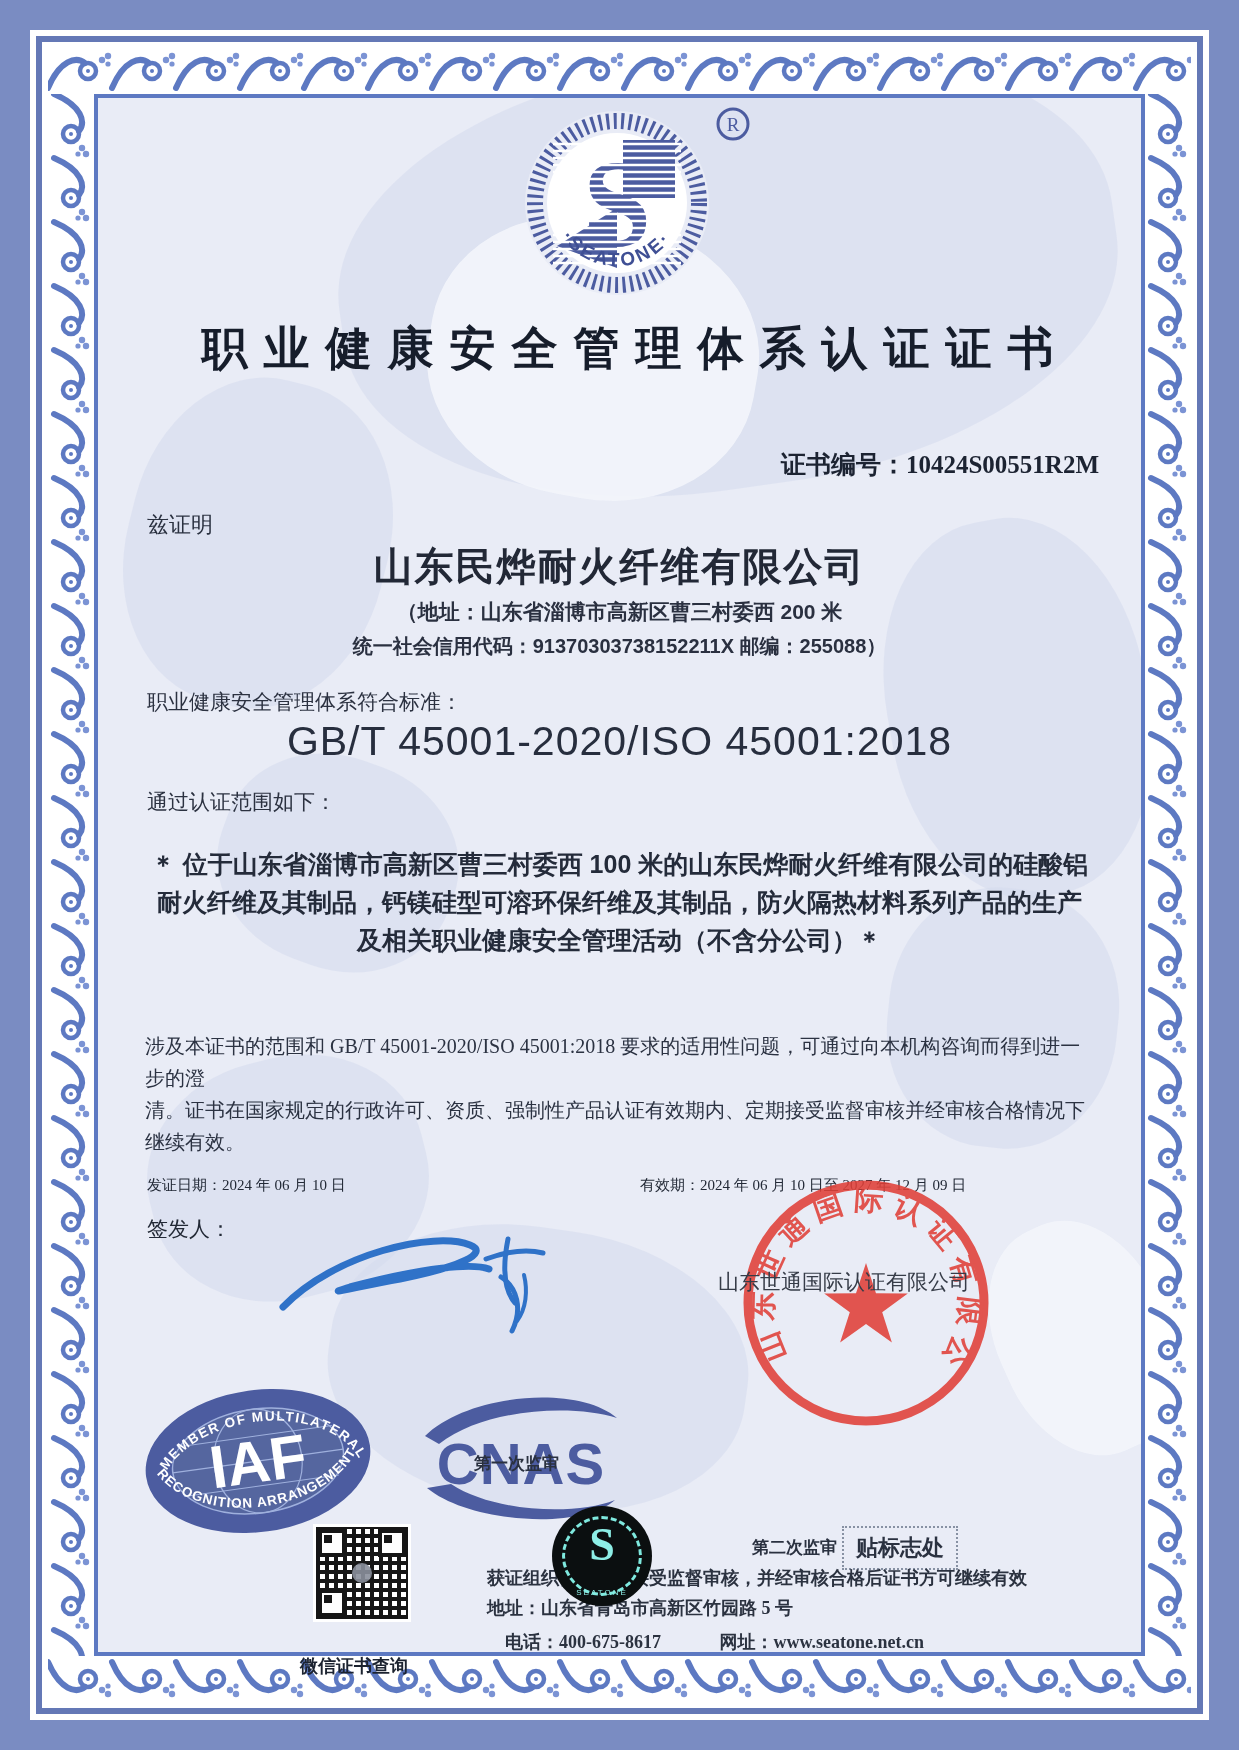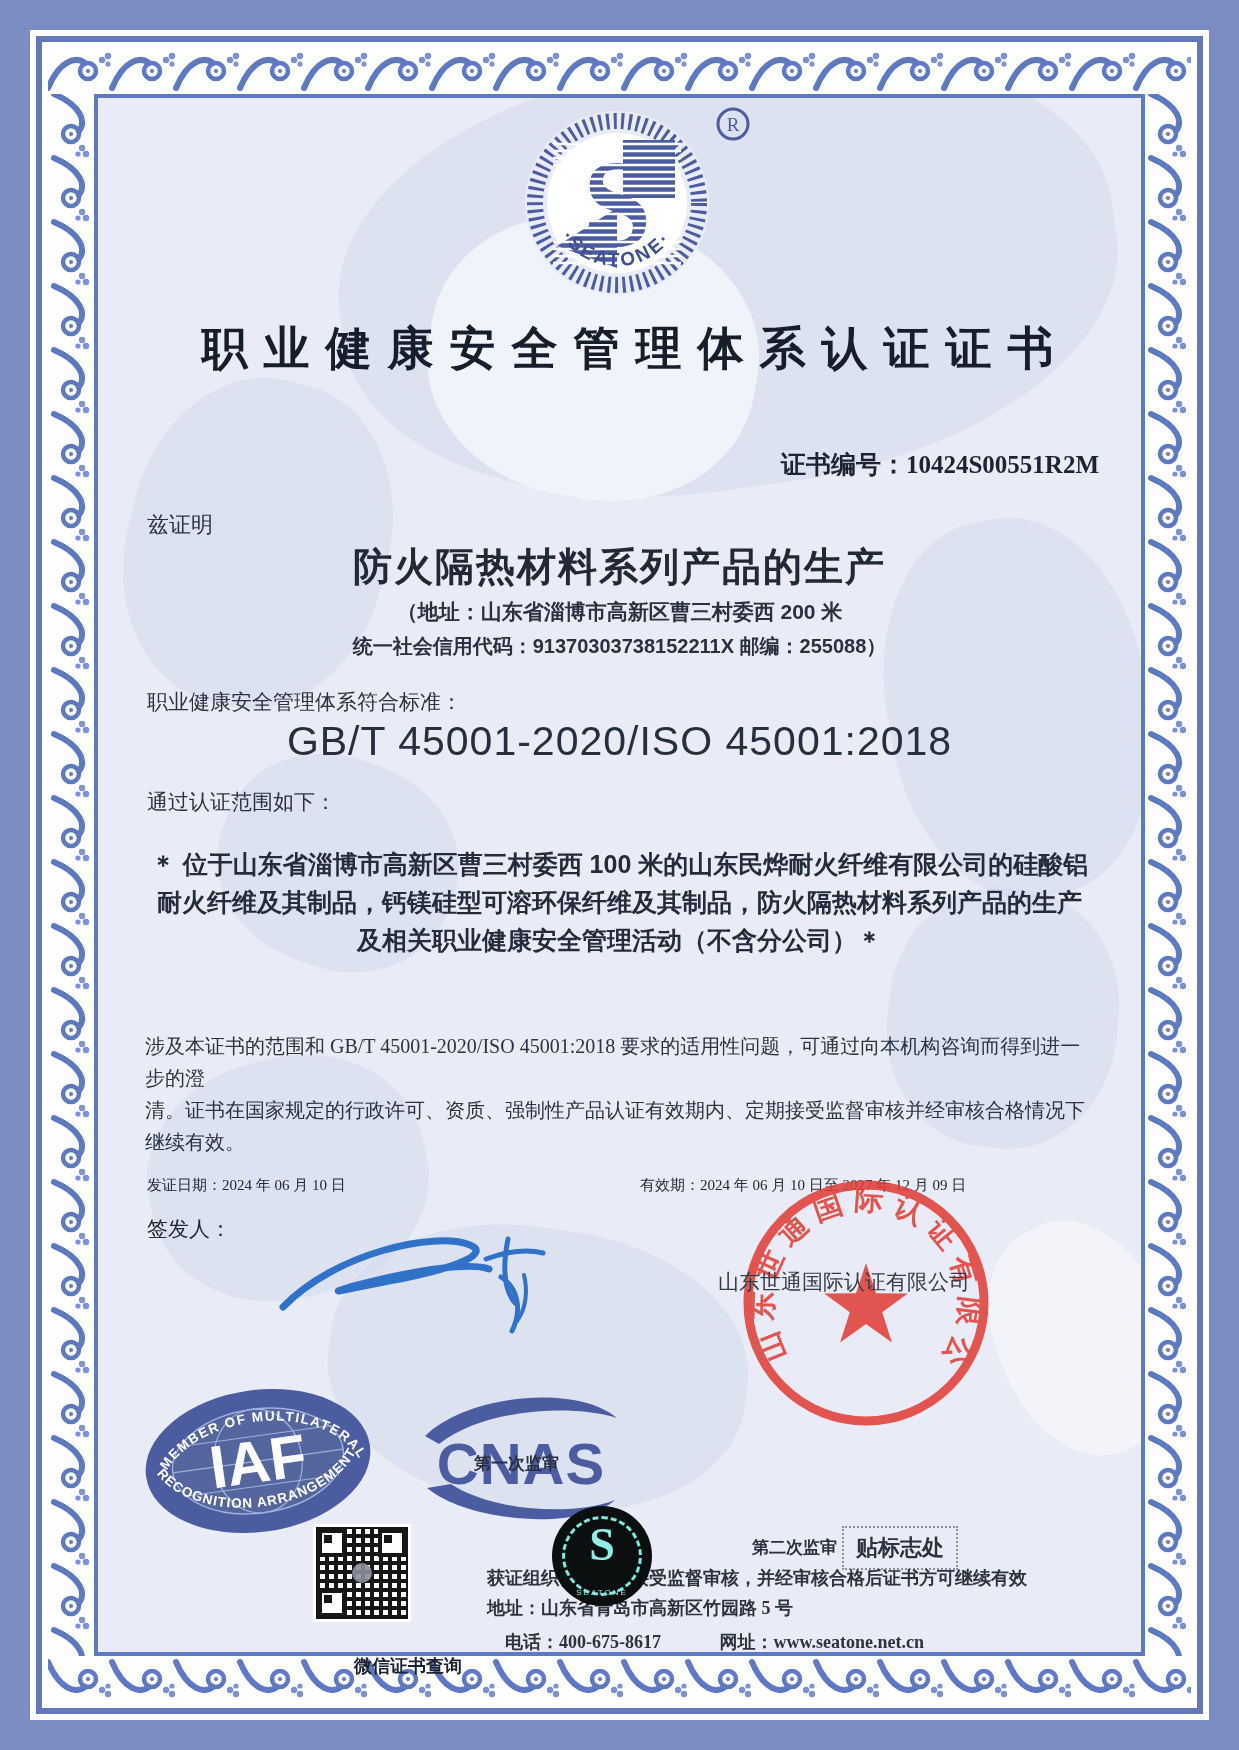--- a/index.html
+++ b/index.html
@@ -38,21 +38,21 @@
   .accblock .en{font-weight:700;font-size:21px;line-height:27px;color:#3e4553;}
   .accblock .en.first{margin-top:4px;}
   .audit{font-weight:700;font-size:17px;color:#2a3140;}
   .audit1{left:474px;top:1452px;}
   .audit2{left:752px;top:1536px;}
   .sticker{left:842px;top:1526px;padding:5px 12px;border:2px dotted #8791a3;font-weight:700;font-size:22px;color:#2a3140;}
   .note{left:487px;top:1566px;font-weight:700;font-size:18px;color:#2b3240;}
   .addrline{left:487px;top:1596px;font-weight:700;font-size:18px;color:#2b3240;}
   .telline{left:505px;top:1630px;font-weight:700;font-size:18px;color:#2b3240;}
   .telline .web{margin-left:54px;}
-  .qrcap{left:300px;top:1654px;width:120px;text-align:center;font-size:18px;font-weight:700;color:#1c2330;font-family:"Liberation Sans",sans-serif;margin-left:48px;}
+  .qrcap{left:300px;top:1654px;width:120px;text-align:left;font-size:18px;font-weight:700;color:#1c2330;font-family:"Liberation Sans",sans-serif;}
   
   .qr{left:313px;top:1524px;width:92px;height:92px;background:#fff;padding:3px;z-index:4;}
   .qr-noise{position:relative;width:92px;height:92px;
     background-image:
       repeating-linear-gradient(0deg,#161616 0 4px,transparent 4px 9px),
       repeating-linear-gradient(90deg,#161616 0 4px,#ffffff 4px 9px);}
   .finder{position:absolute;width:20px;height:20px;border:4px solid #161616;background:#fff;}
   .finder i{display:block;width:8px;height:8px;background:#161616;margin:2px;}
   .f-tl{left:2px;top:2px;} .f-tr{right:2px;top:2px;} .f-bl{left:2px;bottom:2px;}
   .qr-logo{position:absolute;left:36px;top:36px;width:20px;height:20px;border-radius:50%;background:#8a8f9b;opacity:.9;}
@@ -177,21 +177,21 @@
     <text x="238" y="35" text-anchor="middle" font-family="Liberation Serif, serif" font-size="19" fill="#4c5ca0">R</text>
   </svg>
 
   <div class="abs ctr title">职业健康安全管理体系认证证书</div>
 
   <div class="abs certno">
     <span>证书编号：</span><span>10424S00551R2M</span>
   </div>
 
   <div class="abs intro">兹证明</div>
-  <div class="abs ctr company">防火隔热材料系列产品的生产</div>
+  <div class="abs ctr company">山东民烨耐火纤维有限公司</div>
   <div class="abs ctr addr1">（地址：山东省淄博市高新区曹三村委西 200 米</div>
   <div class="abs ctr addr2">统一社会信用代码：91370303738152211X 邮编：255088）</div>
 
   <div class="abs stdlabel">职业健康安全管理体系符合标准：</div>
   <div class="abs ctr stdvalue">GB/T 45001-2020/ISO 45001:2018</div>
   <div class="abs scopelabel">通过认证范围如下：</div>
 
   <div class="abs scope">
     <div>＊ 位于山东省淄博市高新区曹三村委西 100 米的山东民烨耐火纤维有限公司的硅酸铝</div>
     <div>耐火纤维及其制品，钙镁硅型可溶环保纤维及其制品，防火隔热材料系列产品的生产</div>

